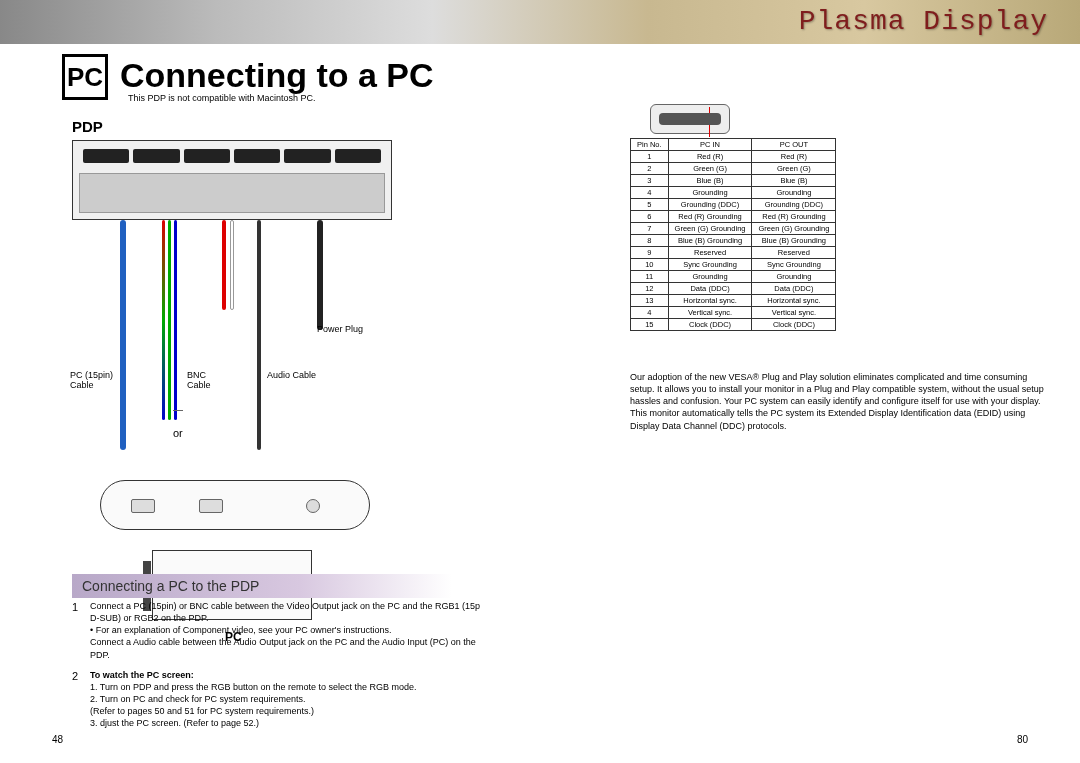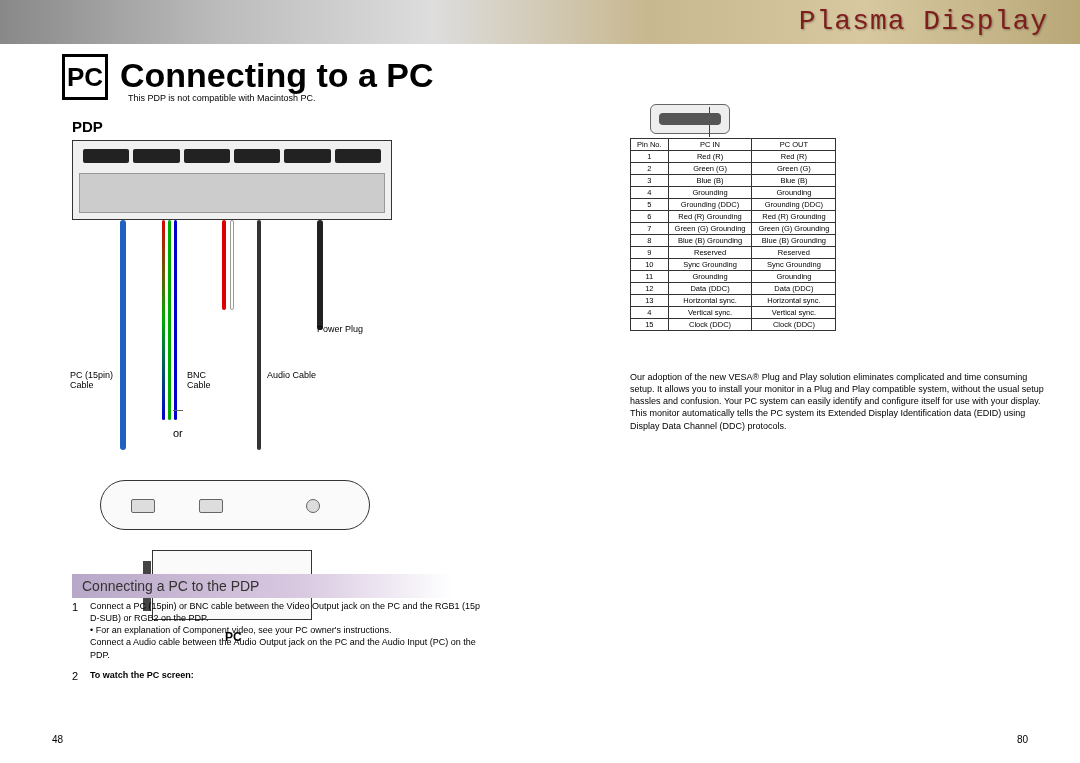--- a/index.html
+++ b/index.html
@@ -112,20 +112,24 @@
   <div class="step">
     <div class="step-num">1</div>
     <div class="step-body" style="white-space:pre-line;">Connect a PC (15pin) or BNC cable between the Video Output jack on the PC and the RGB1 (15p D-SUB) or RGB2 on the PDP.
 •  For an explanation of Component video, see your PC owner's instructions.
 Connect a Audio cable between the Audio Output jack on the PC and the Audio Input (PC) on the PDP.</div>
   </div>
   <div class="step">
     <div class="step-num">2</div>
     <div class="step-body">
       <span class="bold">To watch the PC screen:</span><br>
+      <span style="white-space:pre-line;">1. Turn on PDP and press the RGB button on the remote to select the RGB mode.
+2. Turn on PC and check for PC system requirements.
+    (Refer to pages 50 and 51 for PC system requirements.)
+3. djust the PC screen. (Refer to page 52.)</span>
     </div>
   </div>
 </div>
 
 <div class="right-col">
   <div style="position:relative;">
     <div class="connector-img">
         <div class="conn-line"></div>
       </div>
   </div>

